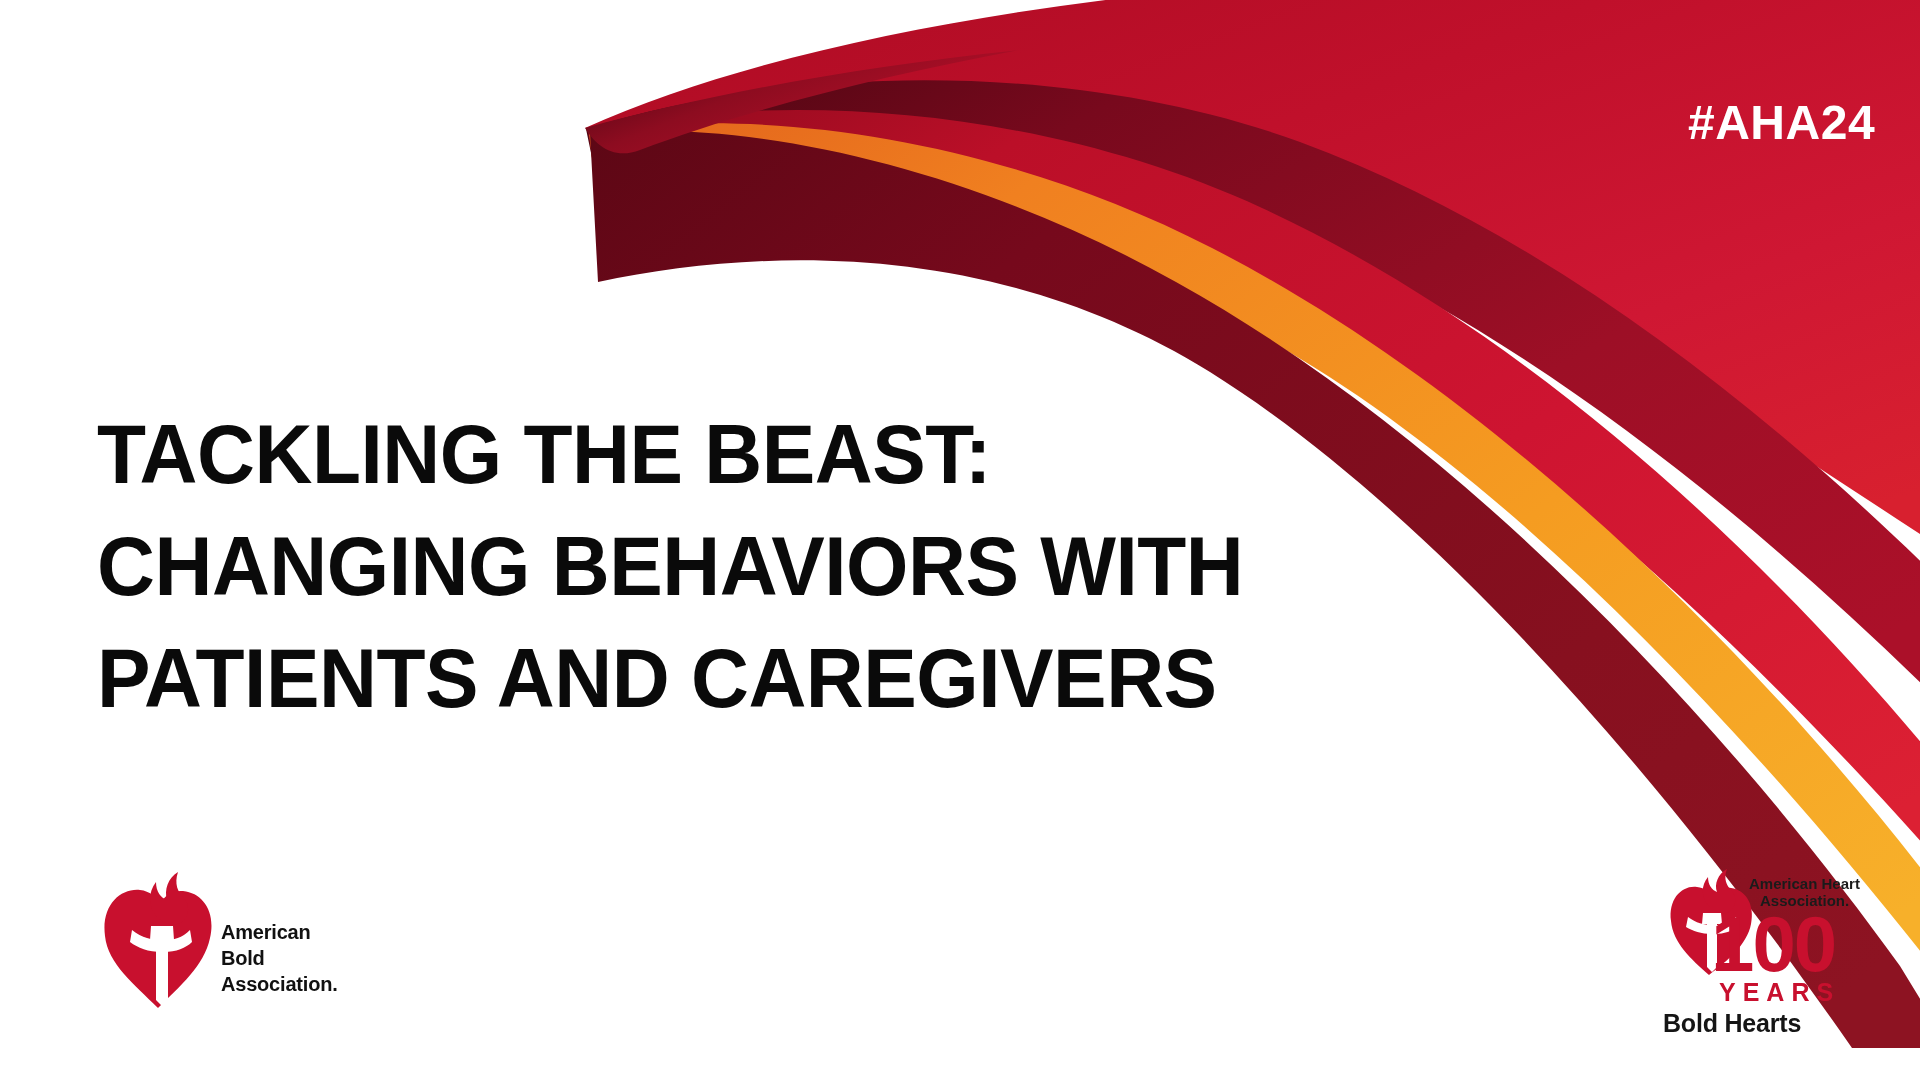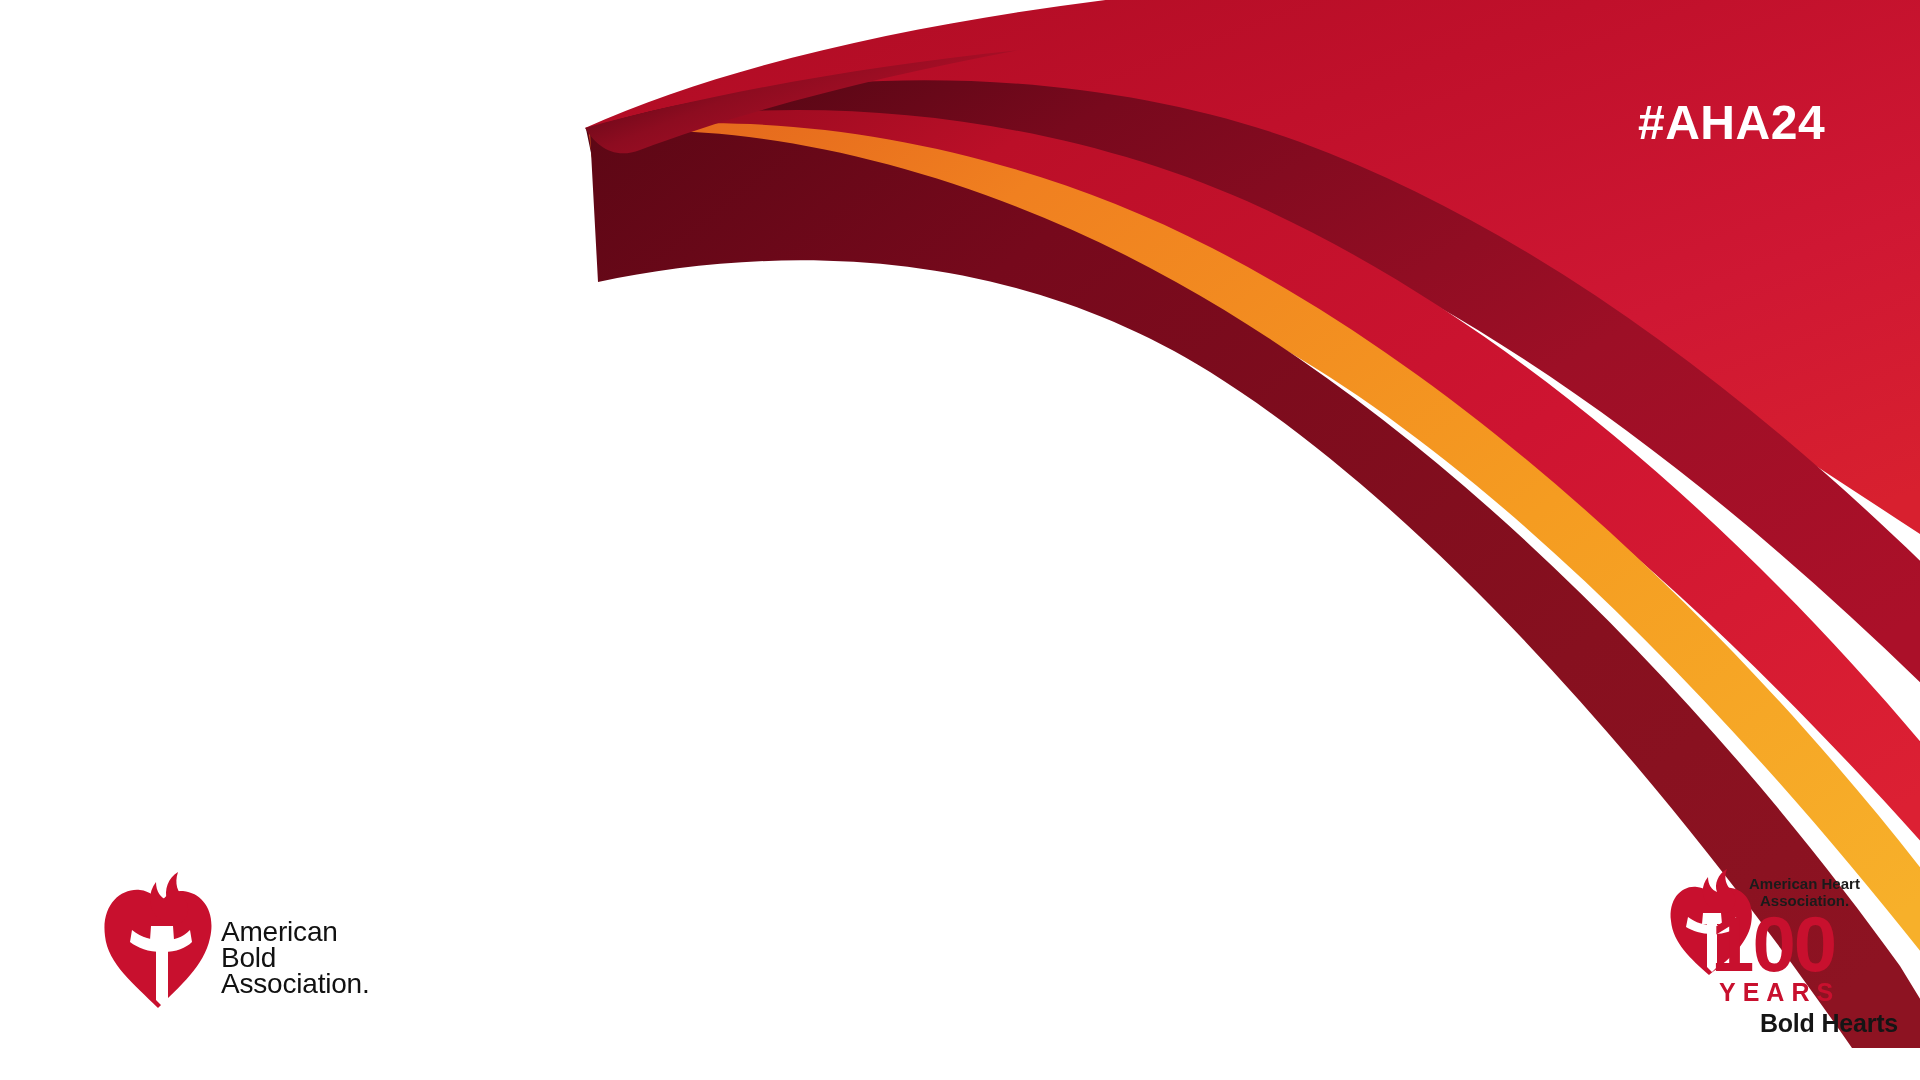--- a/index.html
+++ b/index.html
@@ -24,21 +24,21 @@
     position: absolute;
     left: 0; top: 0;
     width: 1920px;
     height: 1080px;
     pointer-events: none;
   }
 
   
   #hashtag {
     position: absolute;
-    left: 1638px;
+    left: 1688px;
     top: 95px;
     font-size: 48px;
     font-weight: 700;
     letter-spacing: 0.5px;
     color: #ffffff;
     white-space: nowrap;
   }
 
   
   #title-block {
@@ -82,23 +82,23 @@
   #aha-logo .mark {
     position: absolute;
     left: 0; top: 0;
     width: 108px;
     height: 136px;
   }
   #aha-logo .wordmark {
     position: absolute;
     left: 117px;
     top: 47px;
-    font-size: 28px;
+    font-size: 20px;
     line-height: 26px;
-    font-weight: 400;
+    font-weight: 700;
     letter-spacing: -0.2px;
     color: #111111;
   }
 
   
   #years-logo {
     position: absolute;
     left: 1663px;
     top: 859px;
     width: 235px;
@@ -108,21 +108,21 @@
     position: absolute;
     left: 0; top: 0;
     width: 235px;
     height: 148px;
   }
   #years-logo .tagline {
     position: absolute;
     left: 0;
     top: 150px;
     width: 235px;
-    text-align: right;
+    text-align: left;
     font-size: 25px;
     font-weight: 700;
     letter-spacing: -0.2px;
     color: #151515;
   }
 </style>
 </head>
 <body>
 
 <div id="slide">
@@ -206,20 +206,25 @@
              Z"></path>
 
     <path fill="url(#gTip)" d="M 585,128
              C 700,96 860,66 1020,50
              C 880,76 740,112 640,150
              C 614,160 596,146 585,128 Z"></path>
   </svg>
 
   <div id="hashtag">#AHA24</div>
 
+  <div id="title-block">
+    <div class="title-line">TACKLING THE BEAST:</div>
+    <div class="title-line">CHANGING BEHAVIORS WITH</div>
+    <div class="title-line">PATIENTS AND CAREGIVERS</div>
+  </div>
 
 
   <div id="aha-logo">
     <svg class="mark" viewBox="0 0 108 136" xmlns="http://www.w3.org/2000/svg">
 
       <path fill="#c8102e" d="M54 136
                C 30 112 4 92 1 64
                C -3 34 16 16 36 18
                C 46 19 52 25 56 32
                C 60 24 68 18 79 19

